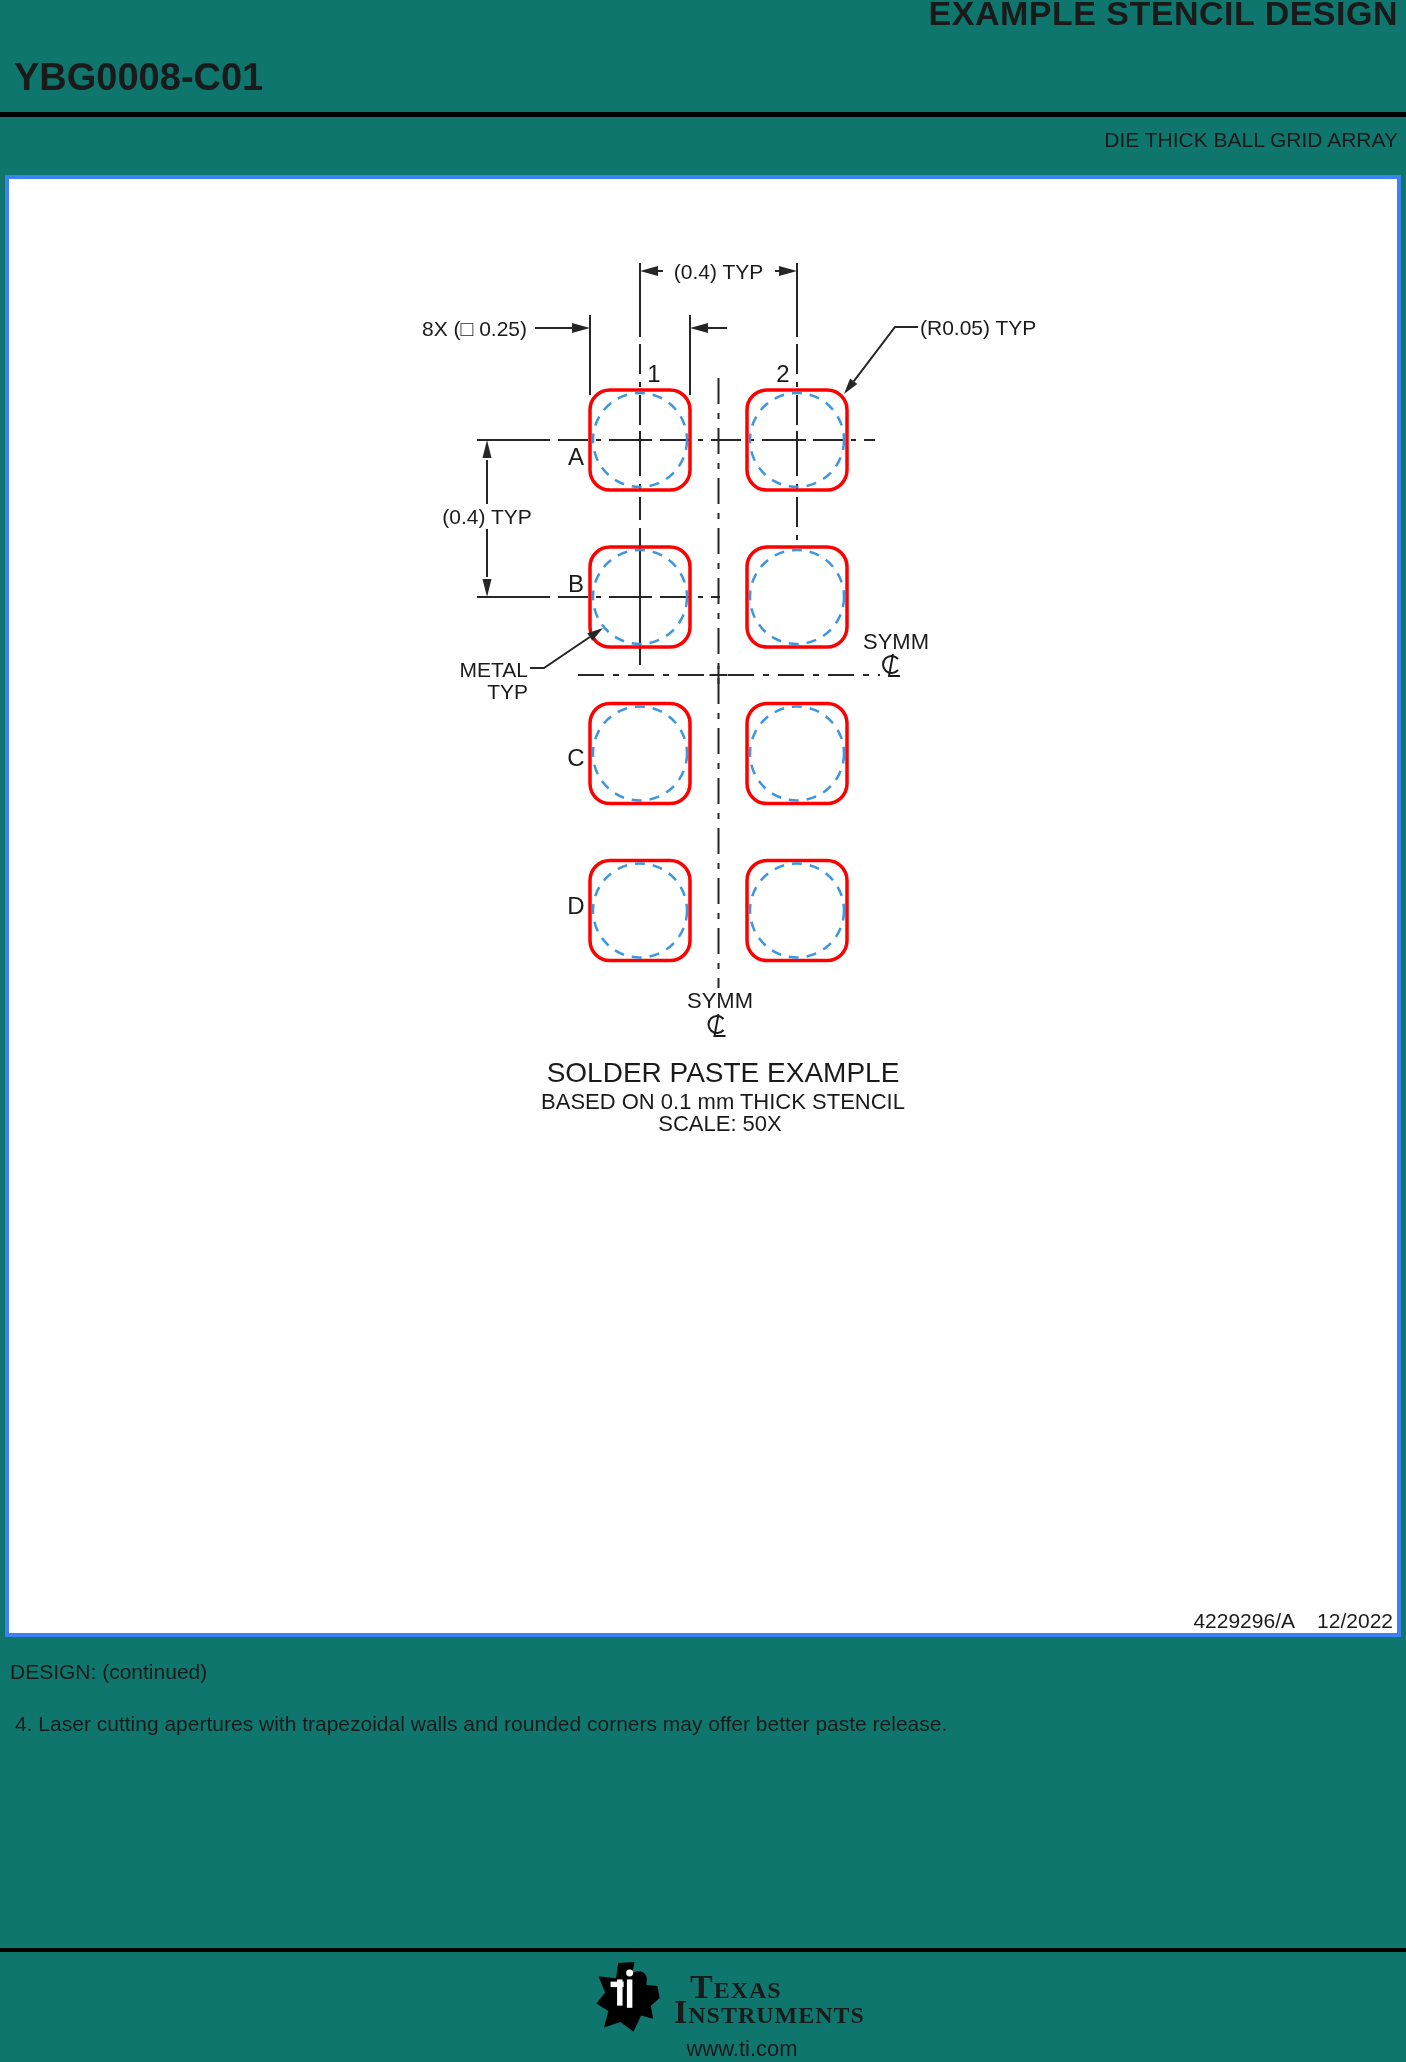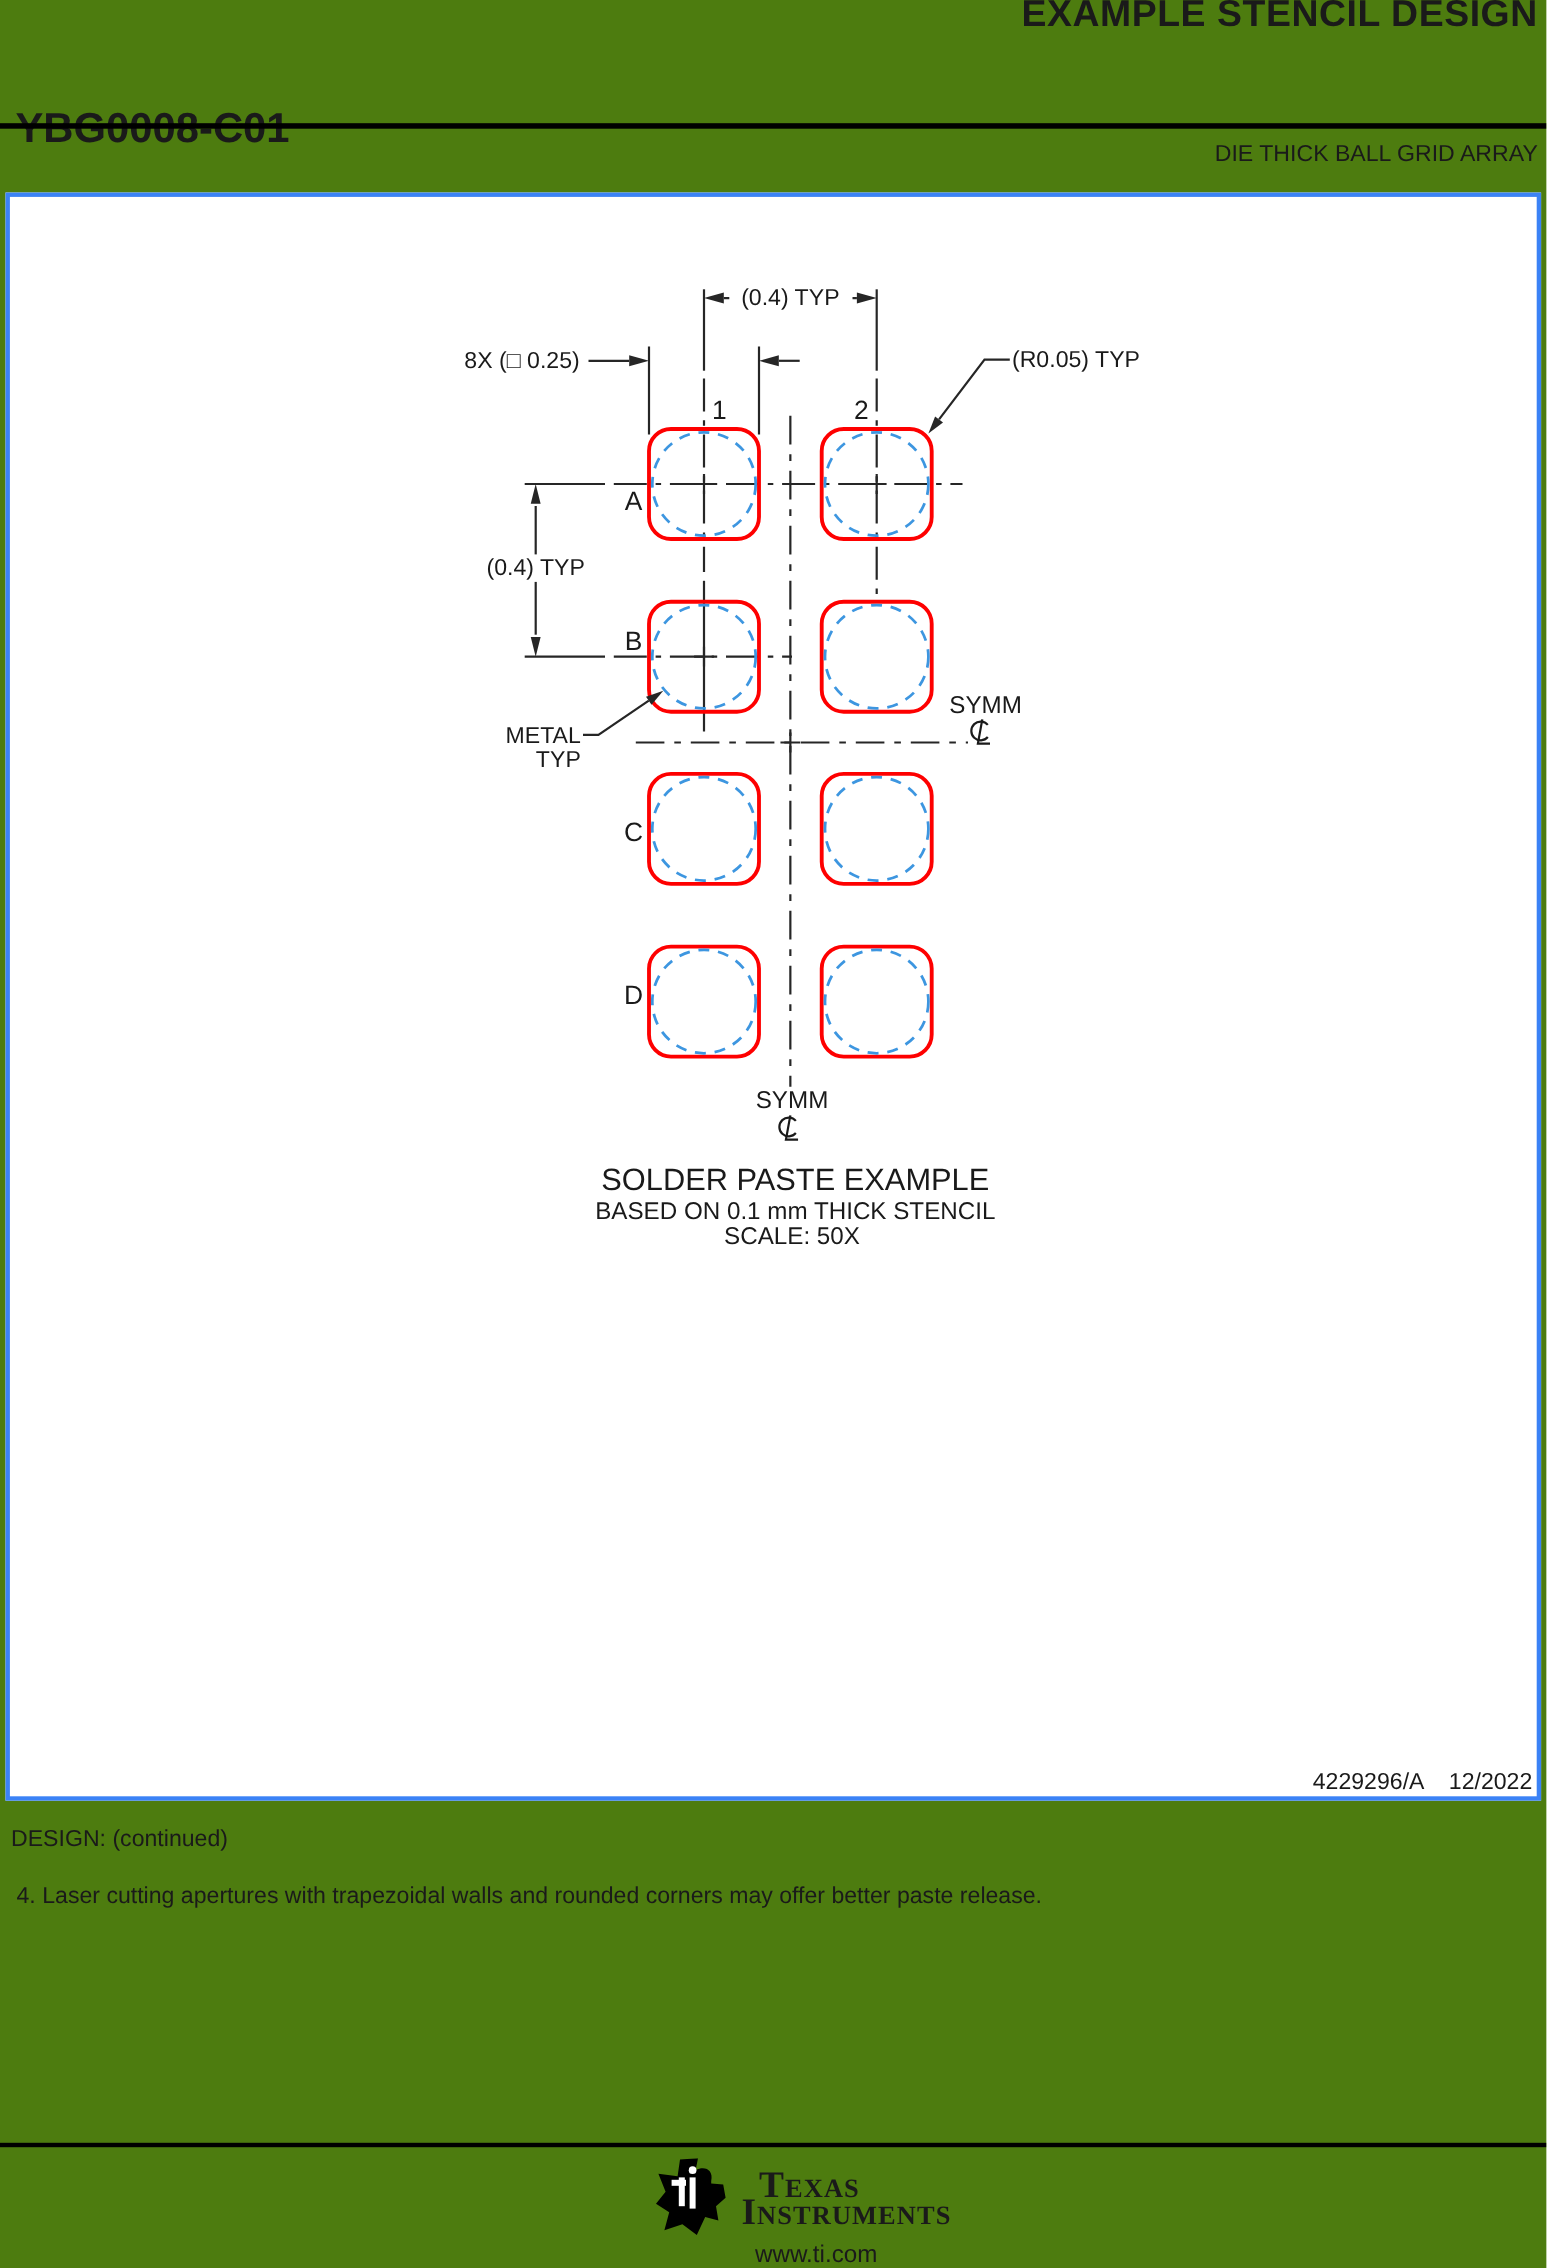--- a/index.html
+++ b/index.html
@@ -1,21 +1,21 @@
 <!DOCTYPE html>
 <html><head>
 <meta charset="utf-8">
 <style>
   html,body{margin:0;padding:0;background:#fff;}
   .page{
-    position:relative;width:1406px;height:2062px;background:#4d7c0f;overflow:hidden;
+    position:relative;width:1406px;height:2062px;background:#0f766e;overflow:hidden;
     font-family:"Liberation Sans","DejaVu Sans",sans-serif;color:#1a1a1a;
   }
   .hdr-title{position:absolute;top:-6px;right:8px;font-size:34px;font-weight:bold;letter-spacing:.5px;}
-  .hdr-part{position:absolute;top:56px;left:14px;font-size:38px;font-weight:bold;margin-top:40px;}
+  .hdr-part{position:absolute;top:56px;left:14px;font-size:38px;font-weight:bold;}
   .hdr-pkg{position:absolute;top:72px;right:8px;font-size:30px;font-weight:bold;}
   .hdr-rule{position:absolute;top:112px;left:0;width:1406px;height:5px;background:#000;}
   .hdr-family{position:absolute;top:128px;right:8px;font-size:21px;}
   .frame{
     position:absolute;top:175px;left:5px;width:1388px;height:1454px;
     border:4px solid #3b82f6;background:#fff;
   }
   .frame svg{display:block;}
   svg text{
     font-family:"Liberation Sans","DejaVu Sans",sans-serif;

